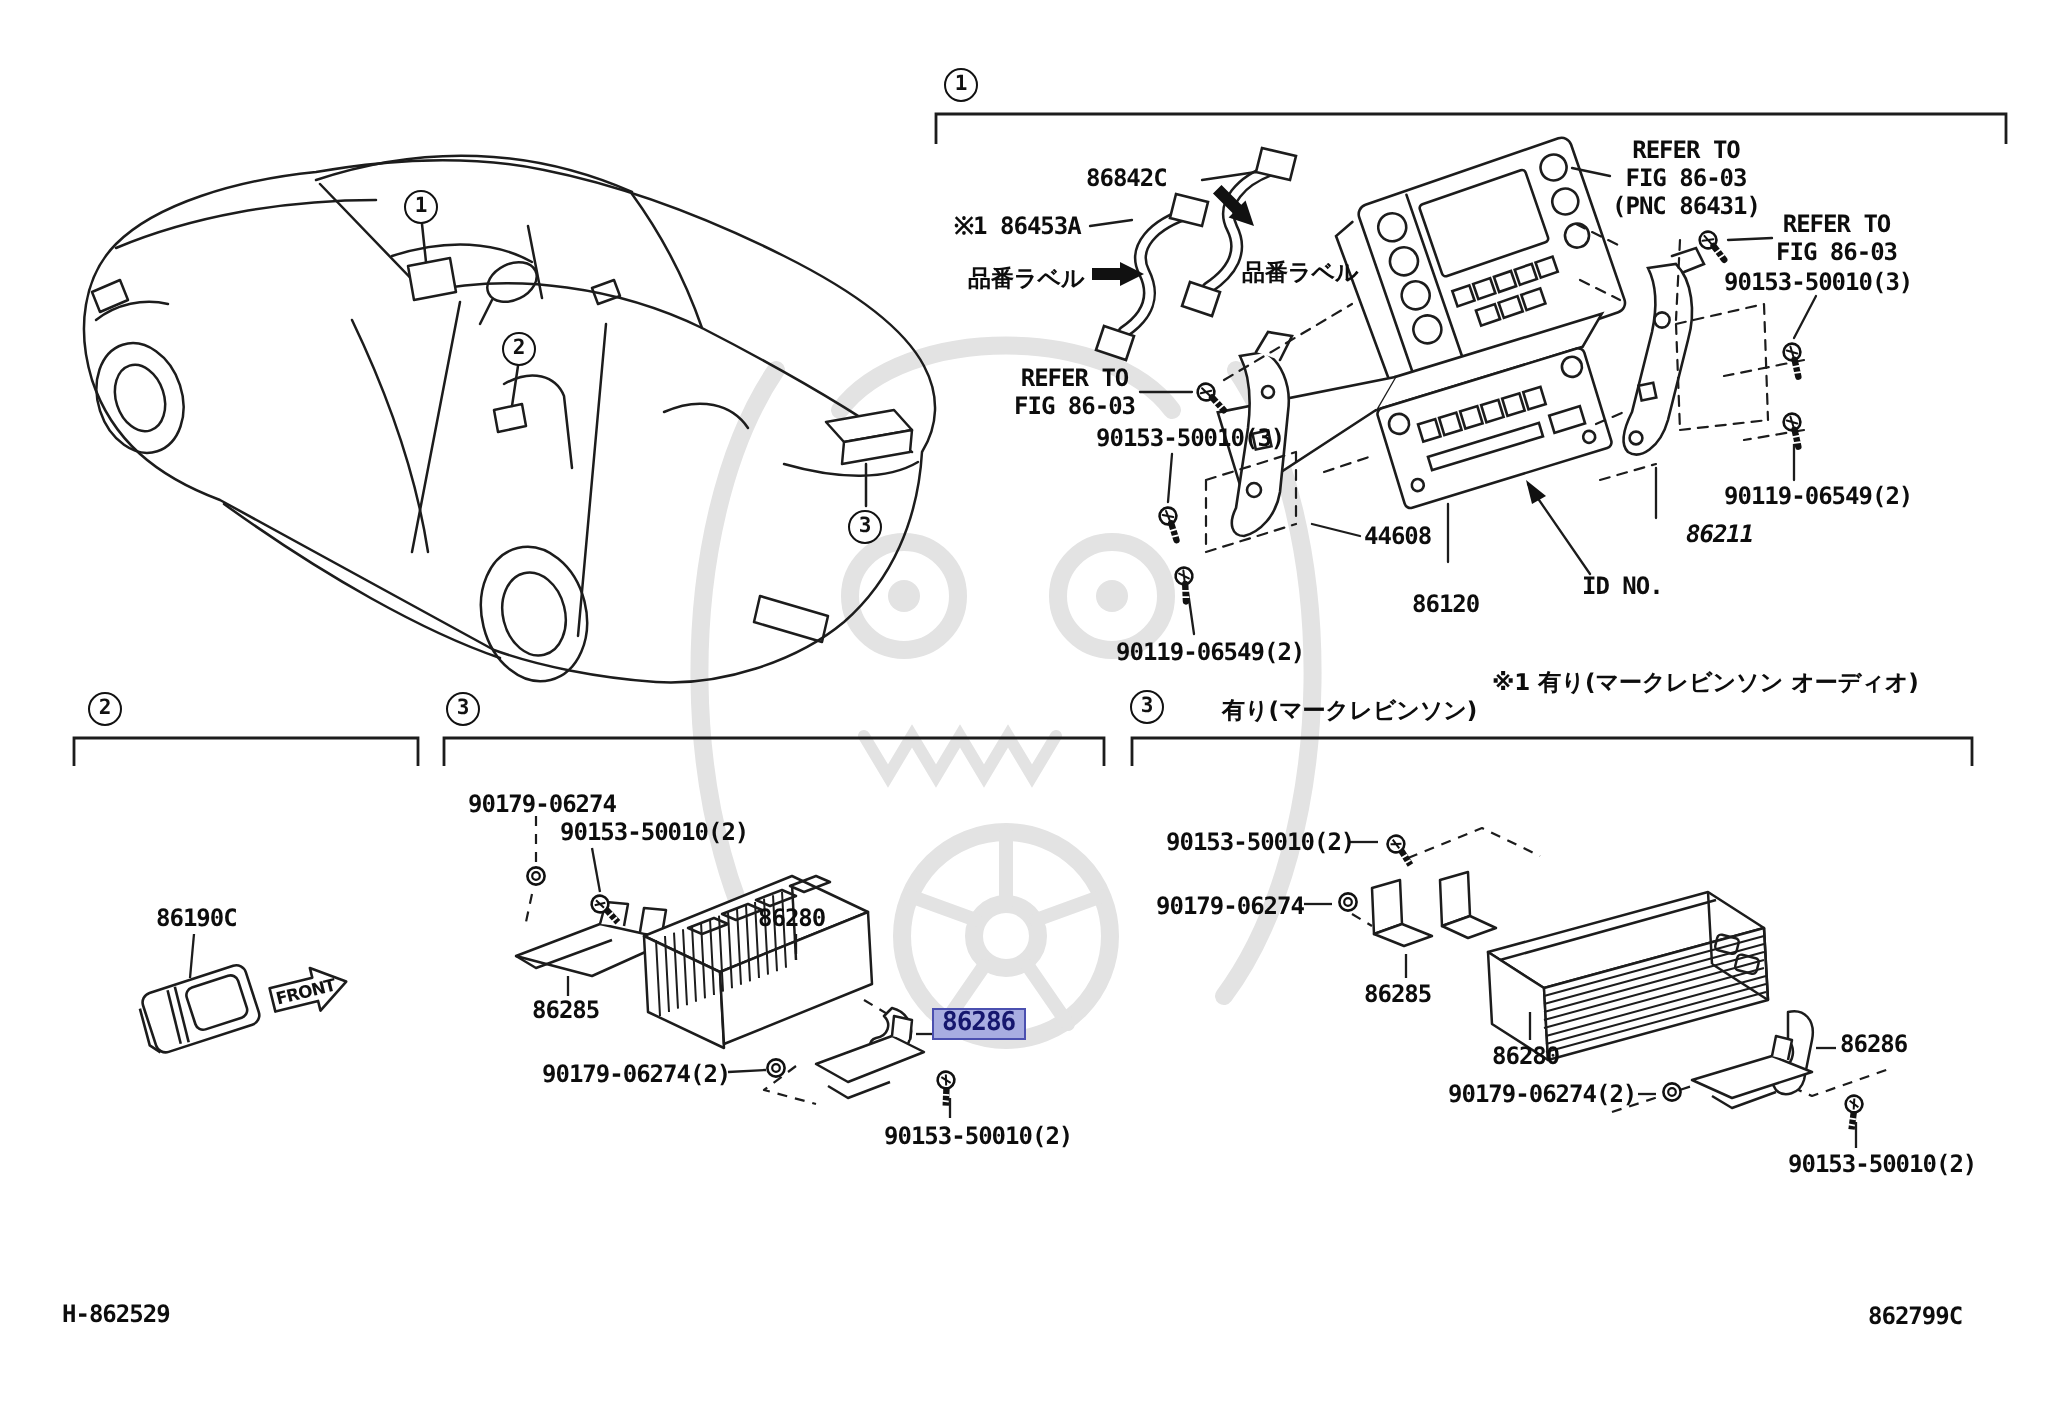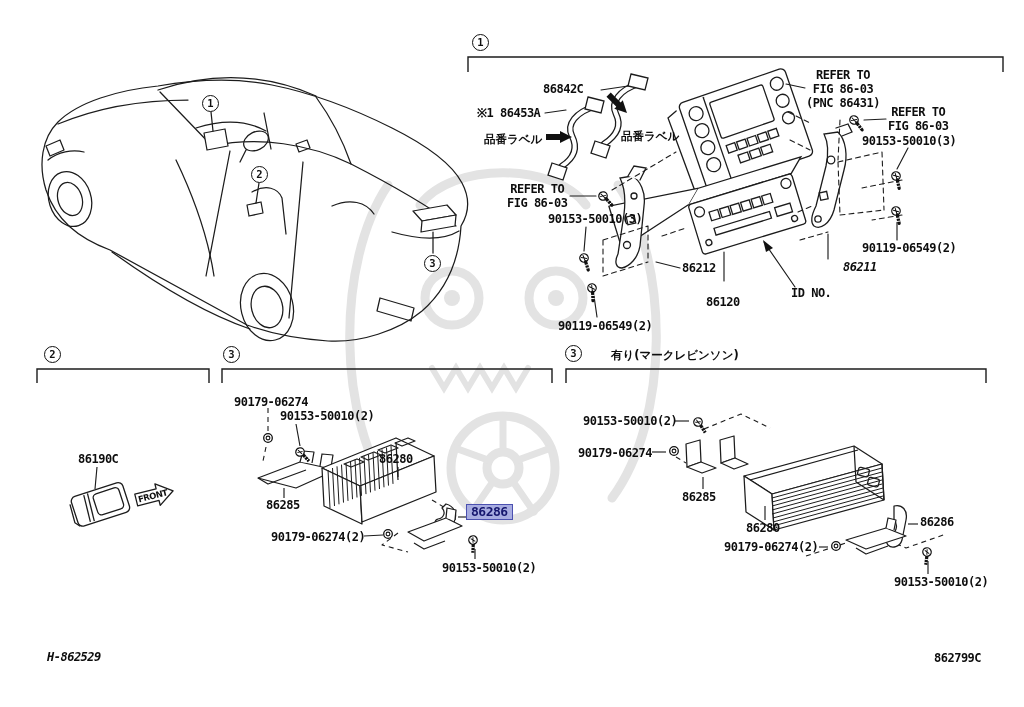--- a/index.html
+++ b/index.html
@@ -315,40 +315,41 @@
   <span>(PNC 86431)</span>
 </div>
 <div class="lbl refer" style="left:888px;top:105px;">
   <span>REFER TO</span>
   <span>FIG 86-03</span>
 </div>
 <span class="lbl" style="left:548px;top:212px;">90153-50010(3)</span>
 <span class="lbl" style="left:862px;top:134px;">90153-50010(3)</span>
 <span class="lbl" style="left:558px;top:319px;">90119-06549(2)</span>
 <span class="lbl" style="left:862px;top:241px;">90119-06549(2)</span>
-<span class="lbl" style="left:682px;top:261px;">86212</span>
+<span class="lbl" style="left:682px;top:261px;">44608</span>
 <span class="lbl" style="left:706px;top:283px;margin-top:12px;">86120</span>
 <span class="lbl" style="left:843px;top:260px;font-style:italic;">86211</span>
 <span class="lbl" style="left:791px;top:286px;text-align:center;">ID NO.</span>
+<span class="lbl jp" style="left:746px;top:334px;">※1 有り(マークレビンソン オーディオ)</span>
 
 <span class="lbl" style="left:78px;top:452px;">86190C</span>
 
 <span class="lbl" style="left:234px;top:395px;">90179-06274</span>
 <span class="lbl" style="left:280px;top:409px;">90153-50010(2)</span>
 <span class="lbl" style="left:379px;top:452px;">86280</span>
 <span class="lbl" style="left:266px;top:498px;">86285</span>
 <span class="lbl hl" style="left:466px;top:504px;">86286</span>
 <span class="lbl" style="left:271px;top:530px;">90179-06274(2)</span>
 <span class="lbl" style="left:442px;top:561px;">90153-50010(2)</span>
 
 <span class="lbl jp" style="left:611px;top:348px;">有り(マークレビンソン)</span>
 <span class="lbl" style="left:583px;top:414px;">90153-50010(2)</span>
 <span class="lbl" style="left:578px;top:446px;">90179-06274</span>
 <span class="lbl" style="left:682px;top:490px;">86285</span>
 <span class="lbl" style="left:746px;top:521px;">86280</span>
 <span class="lbl" style="left:920px;top:515px;">86286</span>
 <span class="lbl" style="left:724px;top:540px;">90179-06274(2)</span>
 <span class="lbl" style="left:894px;top:575px;">90153-50010(2)</span>
 
-<span class="lbl footer" style="left:47px;top:650px;font-style:italic;">H-862529</span>
+<span class="lbl footer" style="left:31px;top:650px;">H-862529</span>
 <span class="lbl footer" style="left:934px;top:651px;">862799C</span>
 
 </div>
 
 </body></html>

